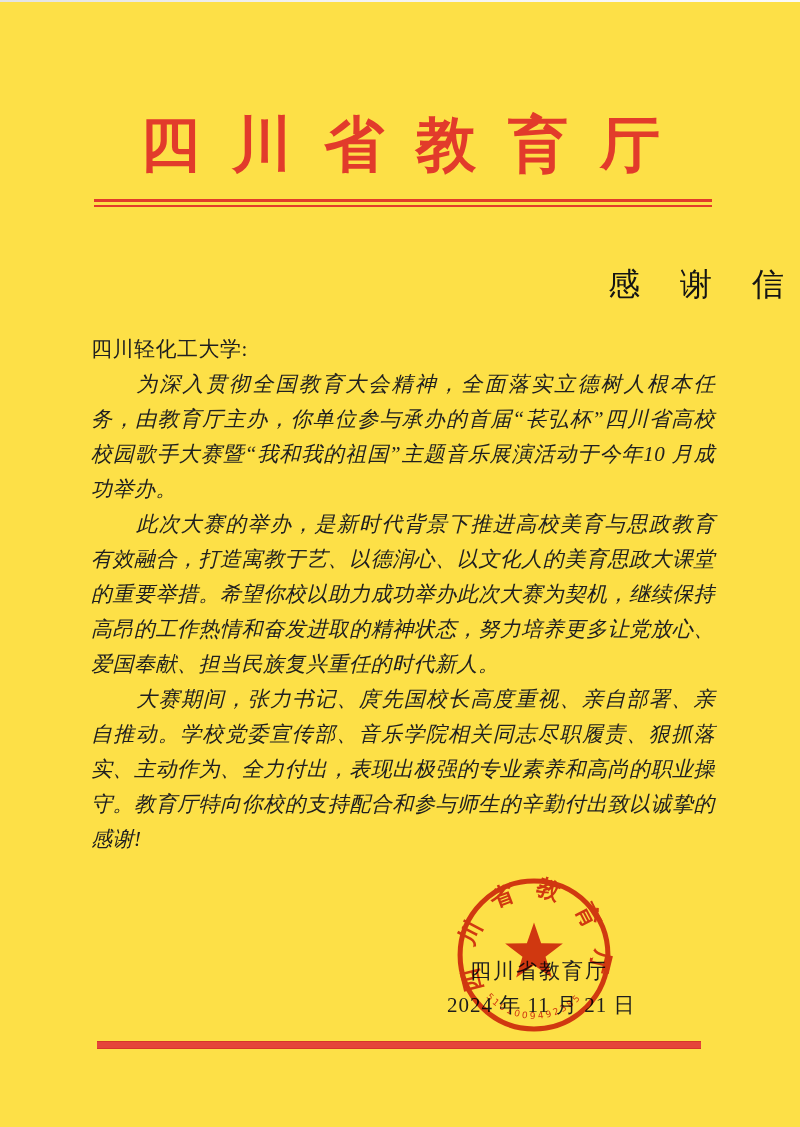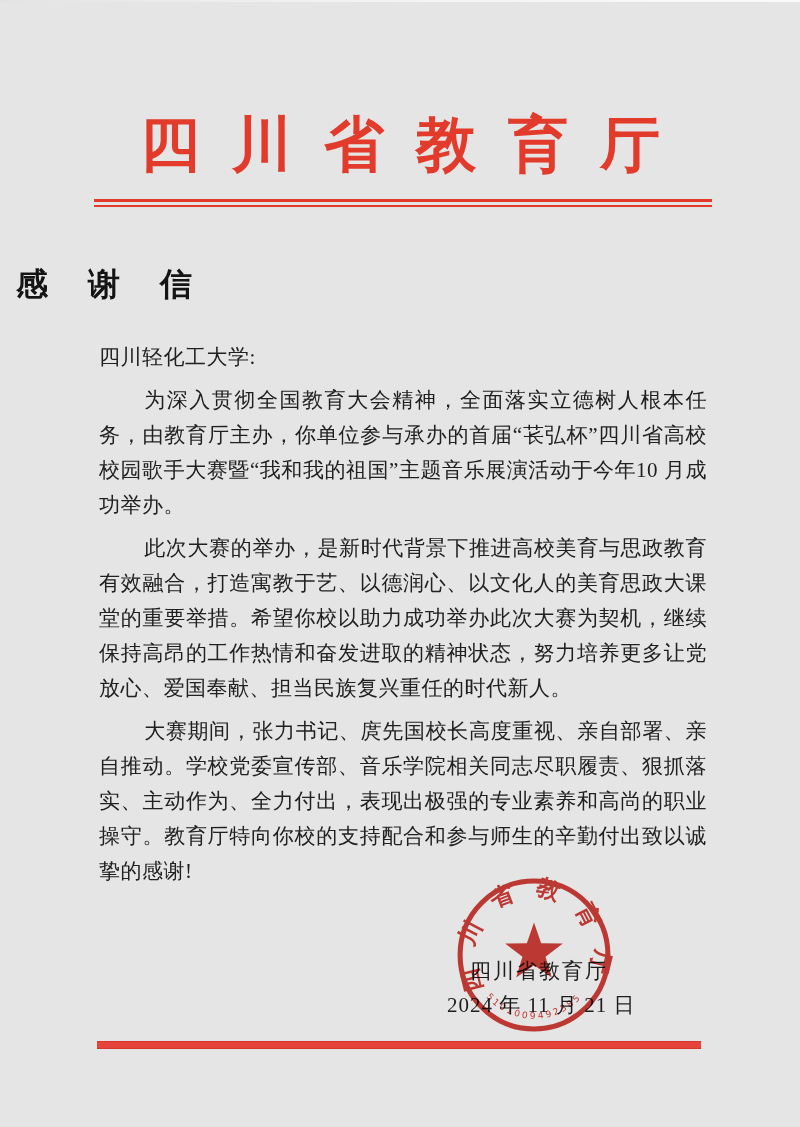--- a/index.html
+++ b/index.html
@@ -1,19 +1,19 @@
 <!DOCTYPE html>
 <html><head>
 <meta charset="utf-8">
 <style>
   html,body{margin:0;padding:0;background:#ffffff;}
   .page{
     position:relative;
     width:800px;height:1127px;
-    background:#e5e5e5;
+    background:#fde047;
     overflow:hidden;
     font-family:"Liberation Serif","DejaVu Serif",serif;
   }
   .scan-edge-top{
     position:absolute;top:0;left:0;width:100%;height:2px;
     background:linear-gradient(to right,#e3e3e3,#f2f2f2 40%,#fafafa);
   }
   
   .letterhead{
     position:absolute;top:108px;left:0;width:100%;
@@ -25,35 +25,35 @@
   }
   .double-rule{
     position:absolute;top:199px;left:94px;width:618px;
     height:3px;
     border-top:3px solid #e23b2b;
     border-bottom:2px solid #e23b2b;
   }
   
   .letter-title{
     position:absolute;top:263px;left:0;width:100%;
-    text-align:left;
-    font-size:32px;font-weight:bold;color:#141414;
+    text-align:right;
+    font-size:32px;font-weight:normal;color:#141414;
     letter-spacing:16px;text-indent:16px;
     white-space:nowrap;
   }
   
   .letter-body{
     position:absolute;top:332px;left:91px;width:624px;
     font-size:21px;line-height:35px;
     color:#202020;
     text-align:justify;
     letter-spacing:0.5px;
   }
-  .letter-body p{margin:8px;}
-  .letter-body p.indent{text-indent:2.15em;}
+  .letter-body p{margin:0;}
+  .letter-body p.indent{text-indent:2.15em;font-style:italic;}
   
   .signature{
     position:absolute;top:957px;left:470px;
     font-size:21px;color:#1d1d1d;letter-spacing:2px;white-space:nowrap;
   }
   .letter-date{
     position:absolute;top:991px;left:447px;
     font-size:21px;color:#1d1d1d;letter-spacing:1px;white-space:nowrap;
   }
   

